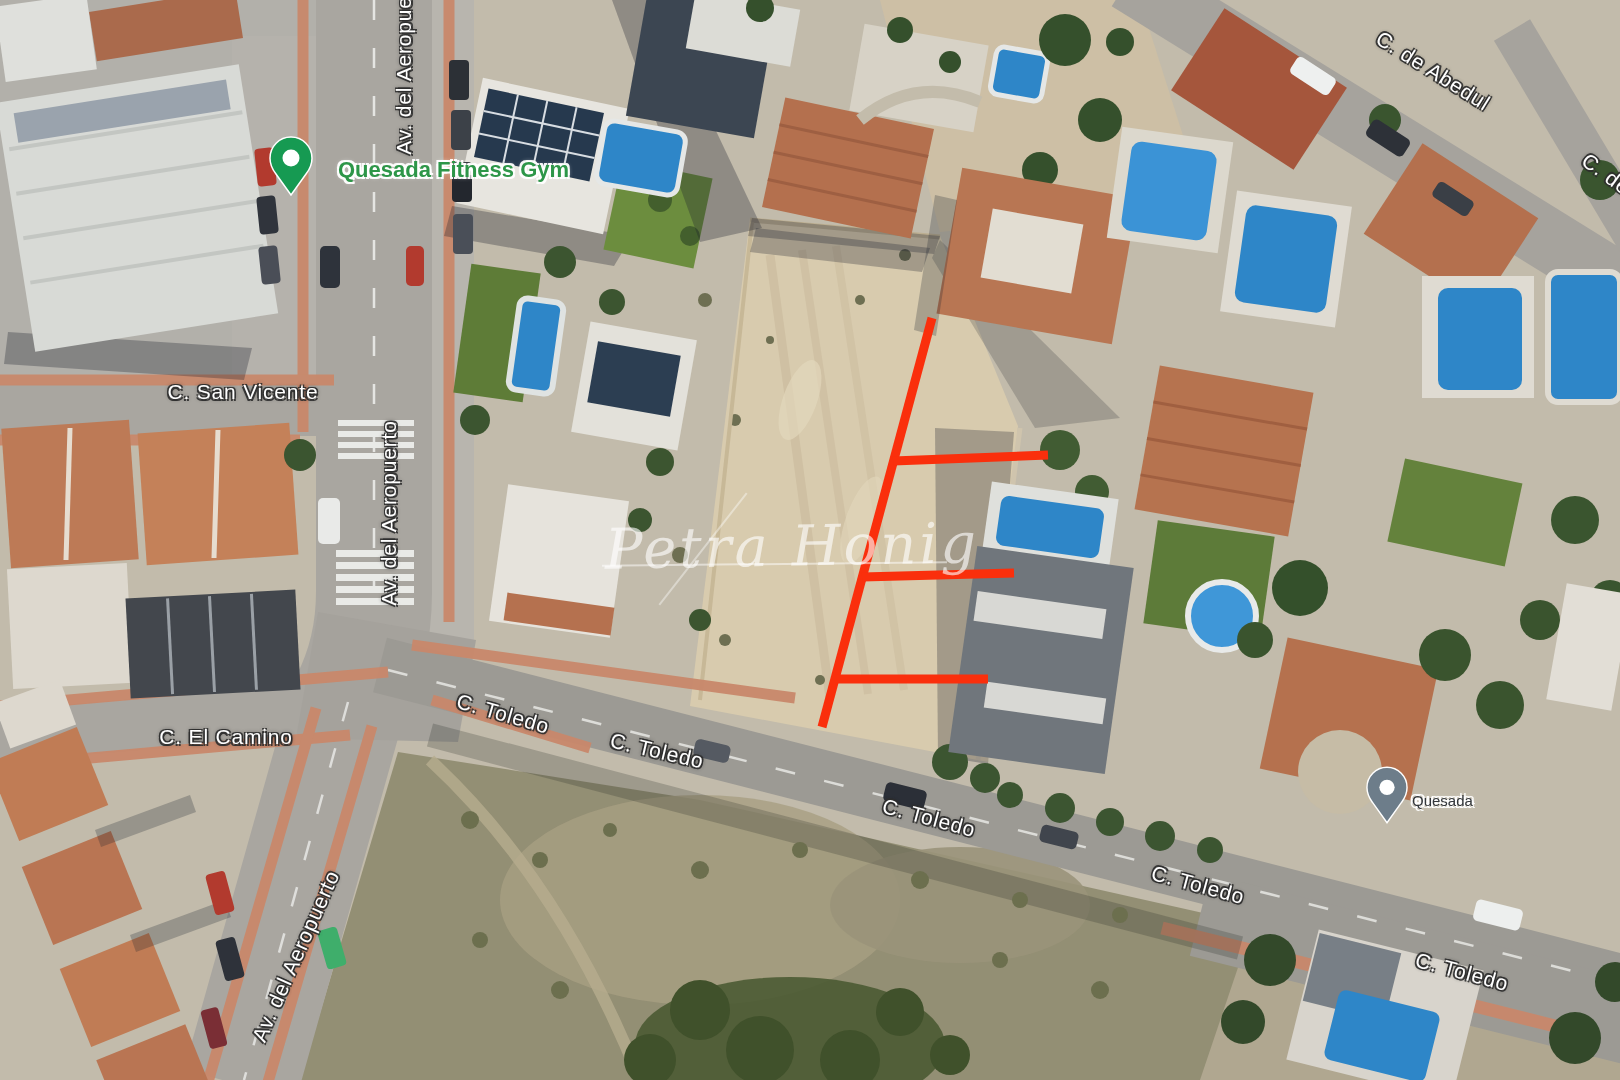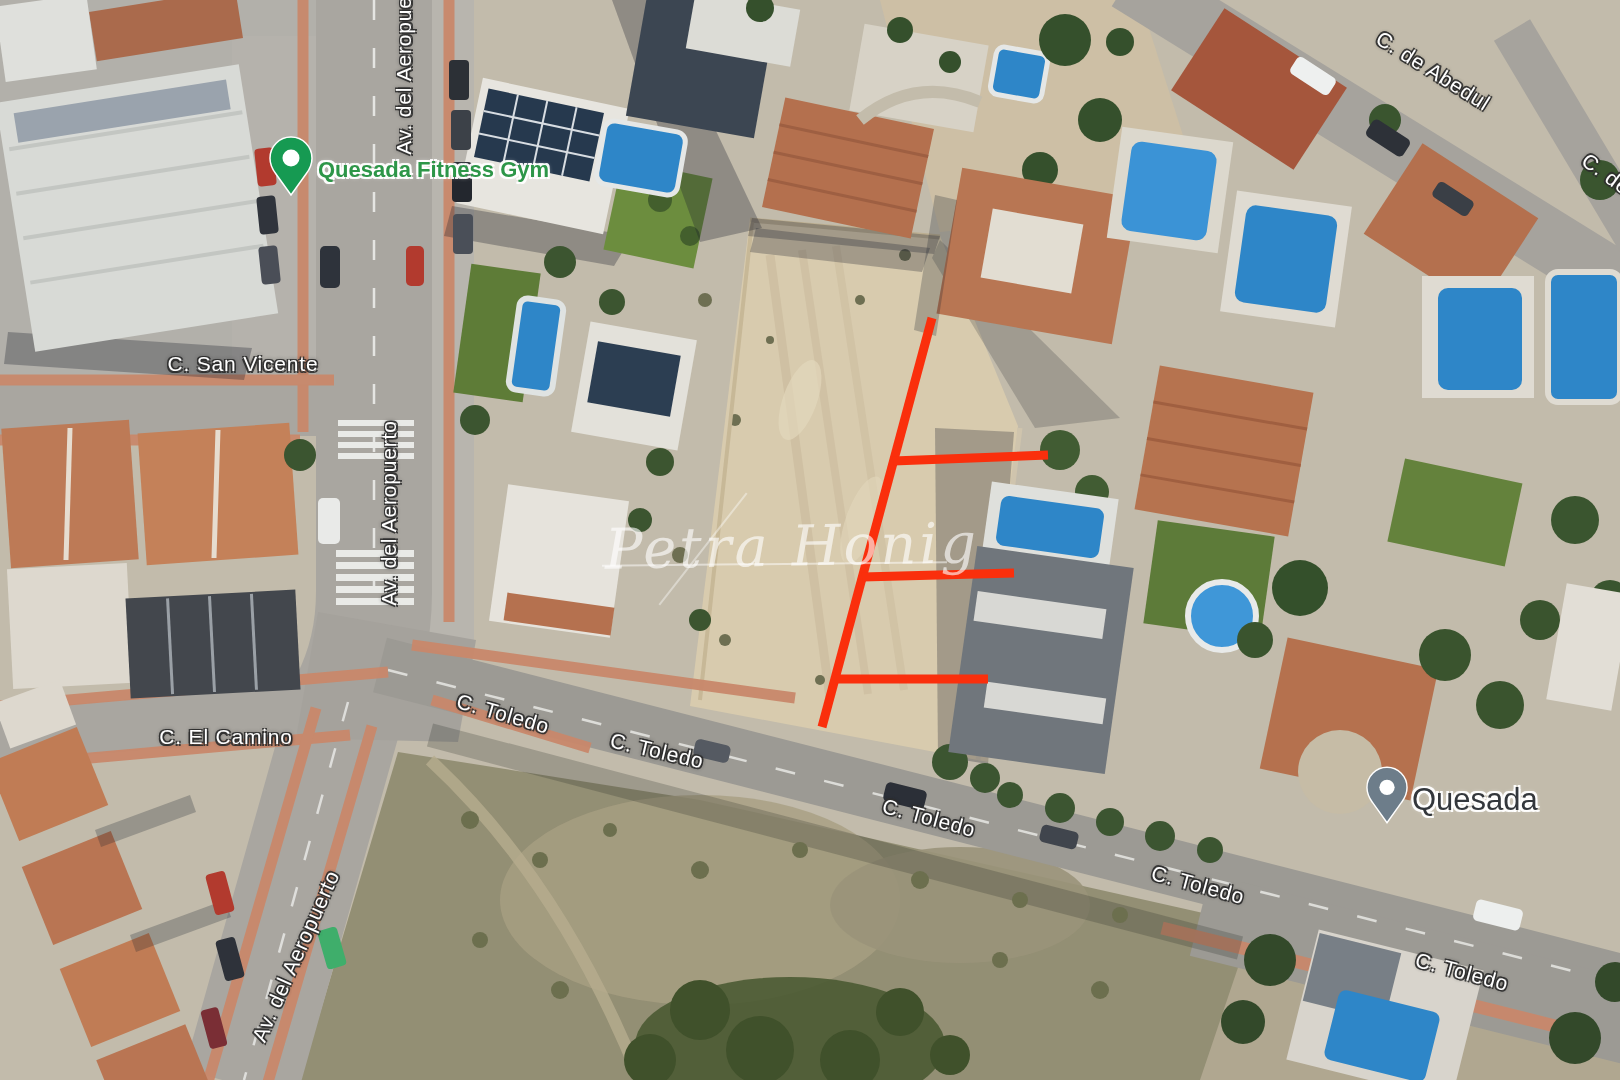--- a/index.html
+++ b/index.html
@@ -22,22 +22,22 @@
   
   .poi-label{
     position:absolute;white-space:nowrap;
     font:600 22px "Liberation Sans",sans-serif;
     transform:translateY(-50%);
     text-shadow:
       -2px -2px 0 rgba(255,255,255,.95), 2px -2px 0 rgba(255,255,255,.95),
       -2px  2px 0 rgba(255,255,255,.95), 2px  2px 0 rgba(255,255,255,.95),
        0 0 5px rgba(255,255,255,.9);
   }
-  .poi-label.gym{color:var(--gym-label-green,#2d9648);}
-  .poi-label.city{color:var(--quesada-label-dark,#33373c);font-weight:500;font-size:31px;}
+  .poi-label.gym{color:var(--gym-label-green,#2d9648);margin-left:20px;}
+  .poi-label.city{color:var(--quesada-label-dark,#33373c);font-weight:500;font-size:15px;}
   .pin{position:absolute;}
   
   .plot-text{
     position:absolute;left:780px;top:580px;transform:translate(-50%,-50%);
     text-align:center;color:var(--annotation-red,#fa2f0c);
     font:bold 34px/41px "Liberation Sans",sans-serif;letter-spacing:.5px;
   }
   
   .watermark{
     position:absolute;left:792px;top:546px;transform:translate(-50%,-50%) rotate(-1deg);
@@ -358,21 +358,21 @@
   </svg>
 
   <div class="wm-stroke wm-underline"></div>
   <div class="wm-stroke wm-flourish"></div>
   <div class="watermark">Petra Honig</div>
 
 
   <div class="street-label" style="left:404px;top:62px;--r:-90deg">Av. del Aeropuerto</div>
   <div class="street-label" style="left:389px;top:513px;--r:-90deg">Av. del Aeropuerto</div>
   <div class="street-label" style="left:296px;top:956px;--r:-66deg">Av. del Aeropuerto</div>
-  <div class="street-label" style="left:243px;top:364px">C. San Vicente</div>
+  <div class="street-label" style="left:243px;top:392px">C. San Vicente</div>
   <div class="street-label" style="left:226px;top:737px">C. El Camino</div>
   <div class="street-label" style="left:1433px;top:71px;--r:32deg">C. de Abedul</div>
   <div class="street-label" style="left:1606px;top:174px;--r:36deg">C. de</div>
   <div class="street-label" style="left:503px;top:714px;--r:16deg">C. Toledo</div>
   <div class="street-label" style="left:657px;top:751px;--r:13deg">C. Toledo</div>
   <div class="street-label" style="left:929px;top:818px;--r:15deg">C. Toledo</div>
   <div class="street-label" style="left:1198px;top:885px;--r:15deg">C. Toledo</div>
   <div class="street-label" style="left:1462px;top:972px;--r:15deg">C. Toledo</div>
 
   <svg class="pin" style="left:269px;top:136px" width="44" height="60" viewBox="0 0 44 60">

